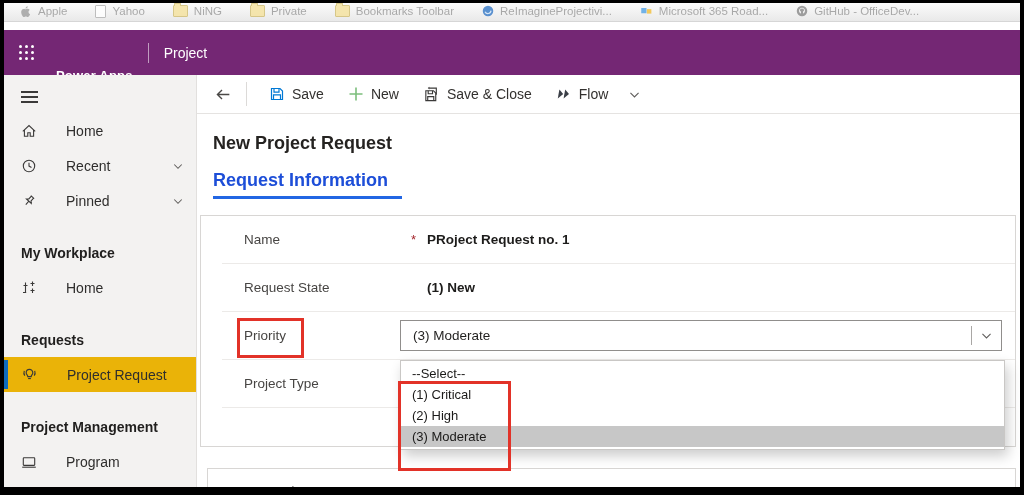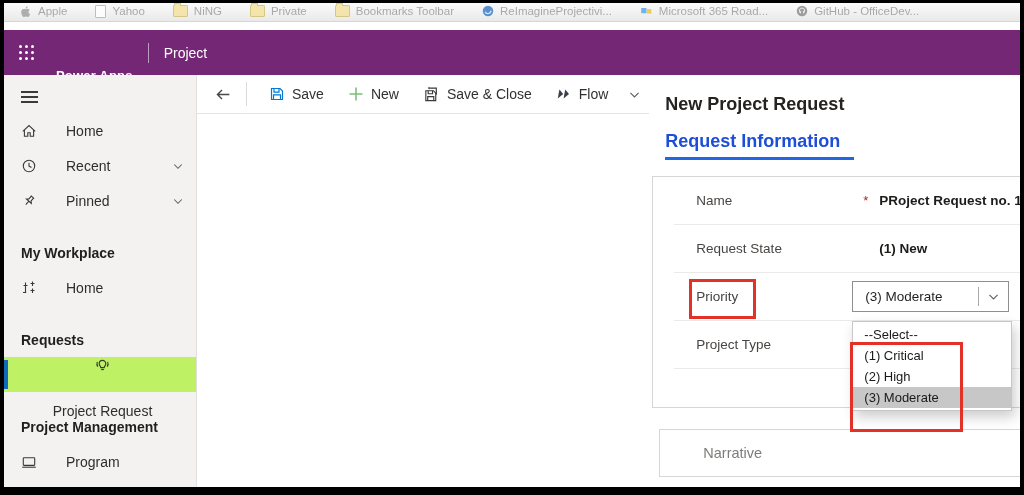--- a/index.html
+++ b/index.html
@@ -25,25 +25,25 @@
   .appname{font-size:14px;}
 
   
   .bodyrow{display:flex;height:412px;}
   .sidebar{width:192px;flex:none;background:#f3f2f1;border-right:1px solid #e2e0de;font-size:14px;color:#2f2e2d;overflow:hidden;}
   .burger{margin:16px 0 10px 17px;width:17px;cursor:pointer;}
   .burger i{display:block;height:2px;background:#3b3a39;margin-bottom:3px;}
   .snav{height:35px;display:flex;align-items:center;padding:0 12px 0 17px;gap:29px;cursor:pointer;position:relative;}
   .snav svg{flex:none;}
   .snav .chev{margin-left:auto;color:#605e5c;}
-  .snav.selected{background:#bef264;flex-direction:column;}
+  .snav.selected{background:#eab308;}
   .snav.selected::before{content:"";position:absolute;left:0;top:3px;bottom:3px;width:4px;background:#0f6cbd;}
   .shead{font-weight:700;height:35px;display:flex;align-items:center;padding-left:17px;margin-top:17px;color:#201f1e;}
 
-  .main{flex:1;display:flex;flex-direction:row;background:#fff;min-width:0;border-radius:13px;}
+  .main{flex:1;display:flex;flex-direction:column;background:#fff;min-width:0;border-radius:13px;}
   .toolbar{height:38px;flex:none;border-bottom:1px solid #e5e3e1;display:flex;align-items:center;font-size:14px;color:#33312f;}
   .tb-back{margin-left:12px;padding:4px 6px;cursor:pointer;display:flex;align-items:center;}
   .tb-sep{width:1px;height:24px;background:#dcdad8;margin:0 10px 0 8px;}
   .tb-btn{display:flex;align-items:center;gap:7px;padding:0 12px;height:100%;cursor:pointer;}
   .tb-chev{padding:0 8px;cursor:pointer;display:flex;align-items:center;}
 
   .content{flex:1;position:relative;}
   .page-title{margin:19px 0 0 16px;font-size:18px;font-weight:700;color:#252321;}
   .tab{margin:16px 0 0 16px;display:inline-block;font-size:18px;font-weight:700;color:#1d4ed8;padding:0 14px 5px 0;border-bottom:3px solid #2266e3;cursor:pointer;}
 

